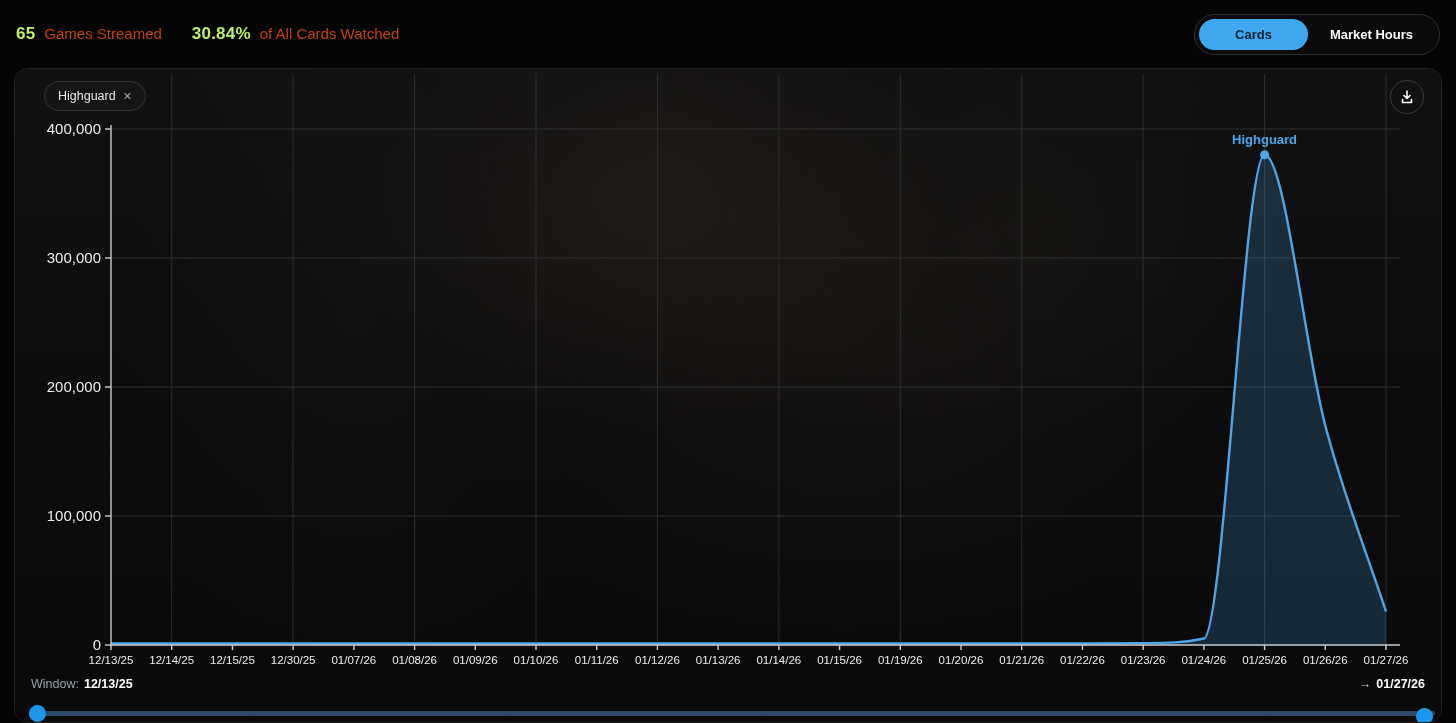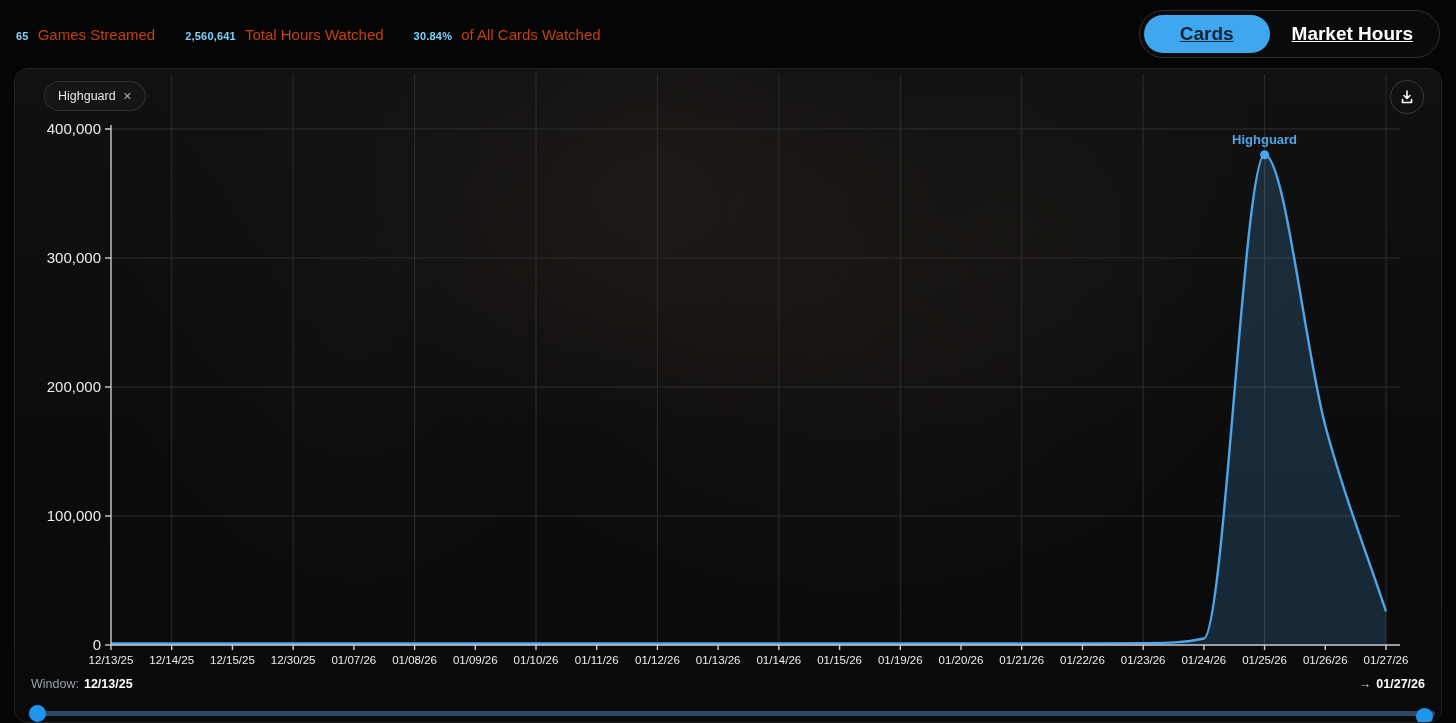--- a/index.html
+++ b/index.html
@@ -4,27 +4,27 @@
 <style>
   :root { --accent:#3fa7f0; }
   * { box-sizing: border-box; margin:0; padding:0; }
   html,body { width:1456px; height:723px; overflow:hidden; background:#050505;
     font-family:"Liberation Sans","DejaVu Sans",sans-serif; color:#fff; }
 
   
   .header { height:68px; display:flex; align-items:center; padding:0 16px; }
   .stats { display:flex; align-items:baseline; gap:30px; }
   .stat { display:flex; align-items:baseline; gap:9px; }
-  .stat .v { font-size:11px; font-weight:bold; color:#7dd3fc; letter-spacing:.2px; }
+  .stat .v { font-size:17px; font-weight:bold; color:#bef264; letter-spacing:.2px; }
   .stat .l { font-size:15px; color:#c2410c; }
   .spacer { flex:1; }
   .toggle { display:flex; align-items:center; border:1px solid #2f2f2f; background:#0a0a0a;
     border-radius:999px; padding:4px; }
-  .toggle .opt { font-size:19px; font-weight:bold; padding:8px 22px; border-radius:999px;
-    color:#fff; cursor:pointer; white-space:nowrap;text-decoration:underline; }
+  .toggle .opt { font-size:13px; font-weight:bold; padding:8px 22px; border-radius:999px;
+    color:#fff; cursor:pointer; white-space:nowrap; }
   .toggle .opt.sel { background:var(--accent); color:#0b2233; padding:8px 36px; }
 
   
   .panel { position:relative; margin:0 14px; height:655px; background:#0d0d0d;
     border:1px solid #222; border-radius:14px; overflow:hidden; }
   .art { position:absolute; inset:0; pointer-events:none;
     background:
       radial-gradient(ellipse 430px 330px at 44% 20%, rgba(58,46,38,.30), transparent 70%),
       radial-gradient(ellipse 560px 420px at 58% 42%, rgba(44,36,30,.28), transparent 72%),
       radial-gradient(ellipse 340px 520px at 24% 38%, rgba(36,31,28,.22), transparent 70%),
@@ -65,24 +65,20 @@
   svg text { font-family:"Liberation Sans","DejaVu Sans",sans-serif; }
 </style>
 </head>
 <body>
 
 <div class="header">
   <div class="stats">
     <div class="stat">
       <span class="v">65</span>
       <span class="l">Games Streamed</span>
-    </div>
-    <div class="stat">
-      <span class="v">2,560,641</span>
-      <span class="l">Total Hours Watched</span>
     </div>
     <div class="stat">
       <span class="v">30.84%</span>
       <span class="l">of All Cards Watched</span>
     </div>
   </div>
   <div class="spacer"></div>
   <div class="toggle">
     <div class="opt sel">Cards</div>
     <div class="opt">Market Hours</div>

